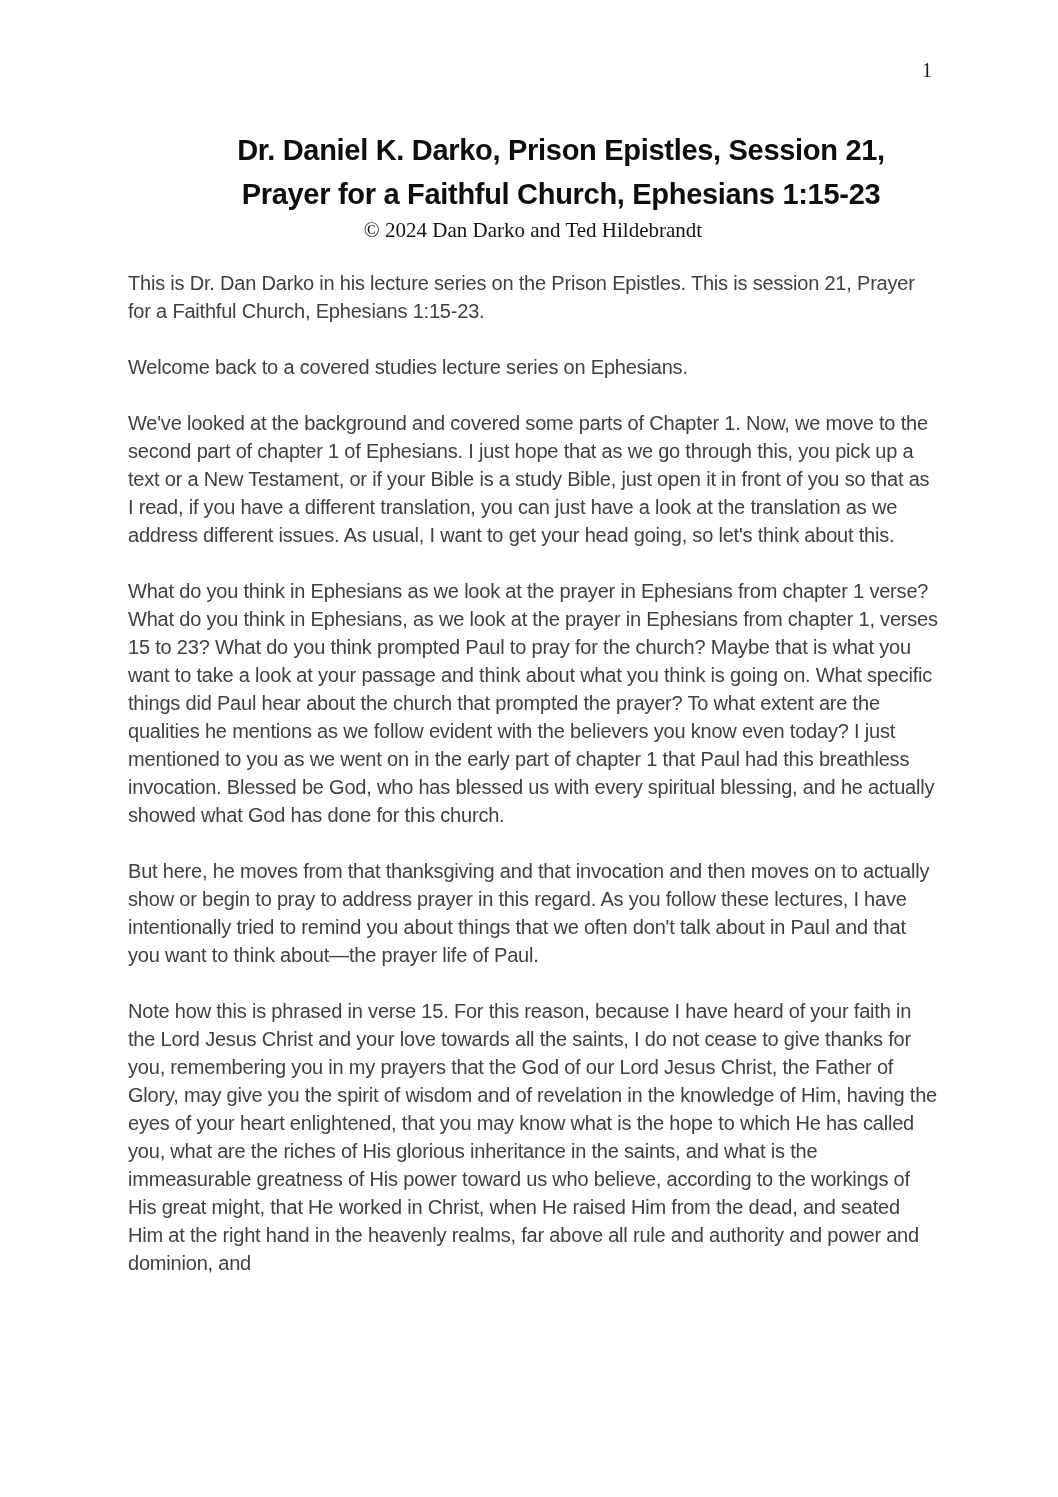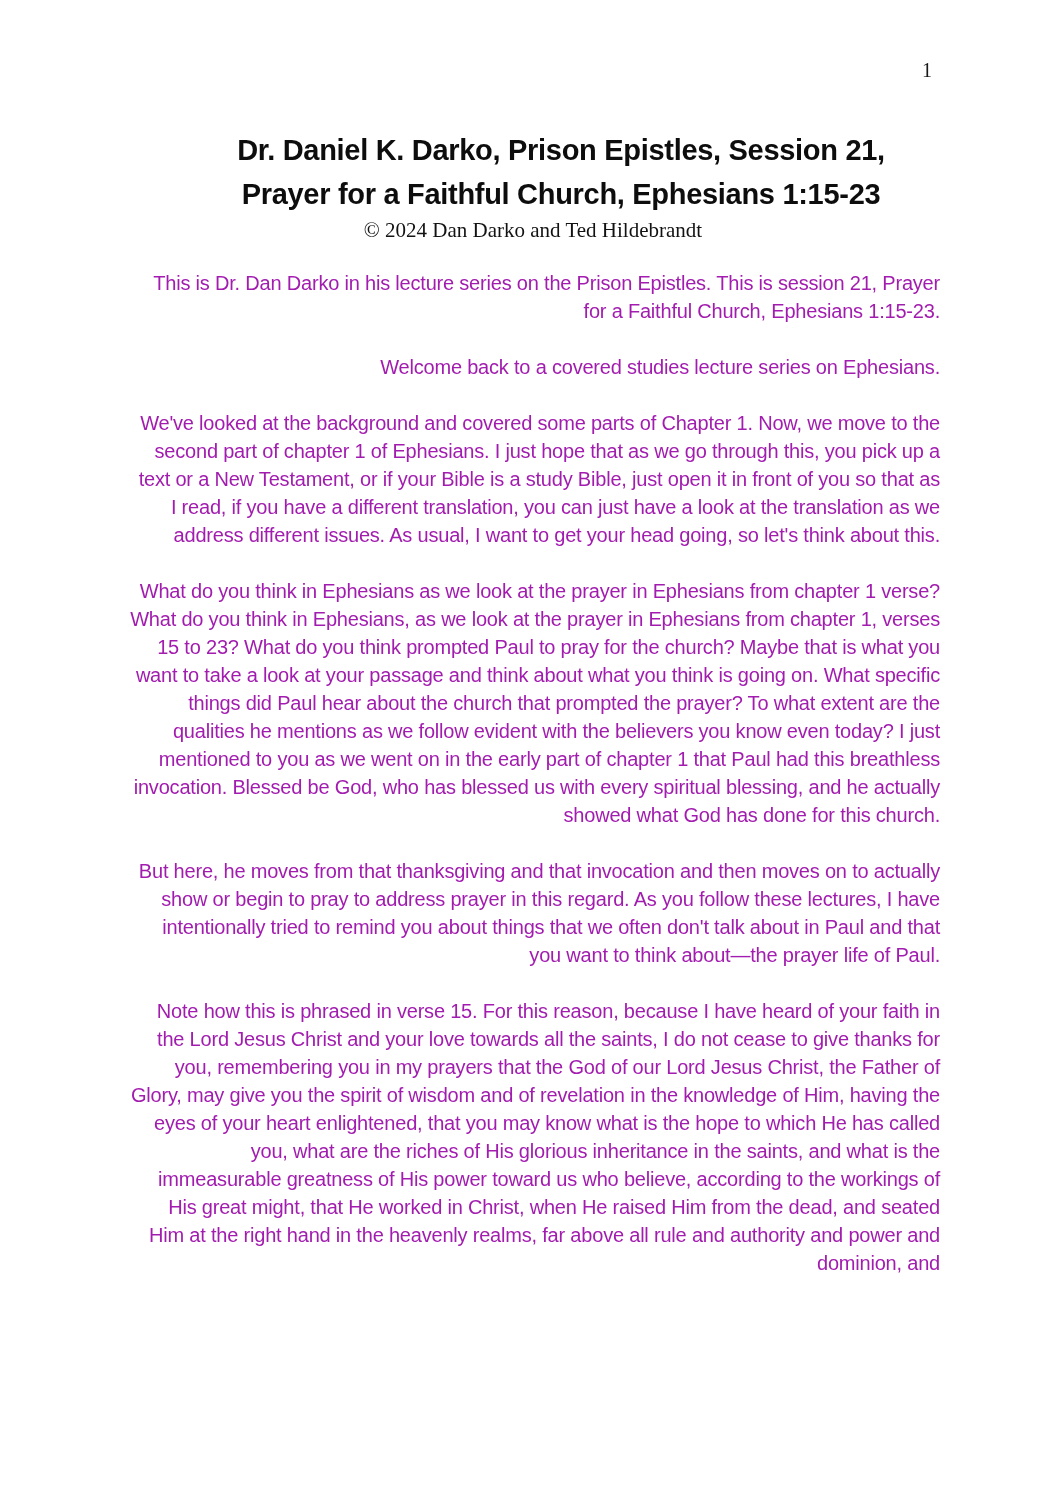--- a/index.html
+++ b/index.html
@@ -60,22 +60,22 @@
     color: #121212;
   }
   .body-text {
     position: absolute;
     top: 269px;
     left: 128px;
     width: 812px;
     font-size: 20px;
     line-height: 28px;
     letter-spacing: -0.2px;
-    color: #a21caf;
-    text-align: right;
+    color: #404040;
+    text-align: left;
   }
   .body-text p {
     margin: 0 0 28px 0;
   }
 </style>
 </head>
 <body>
 
 <div class="page">
 

